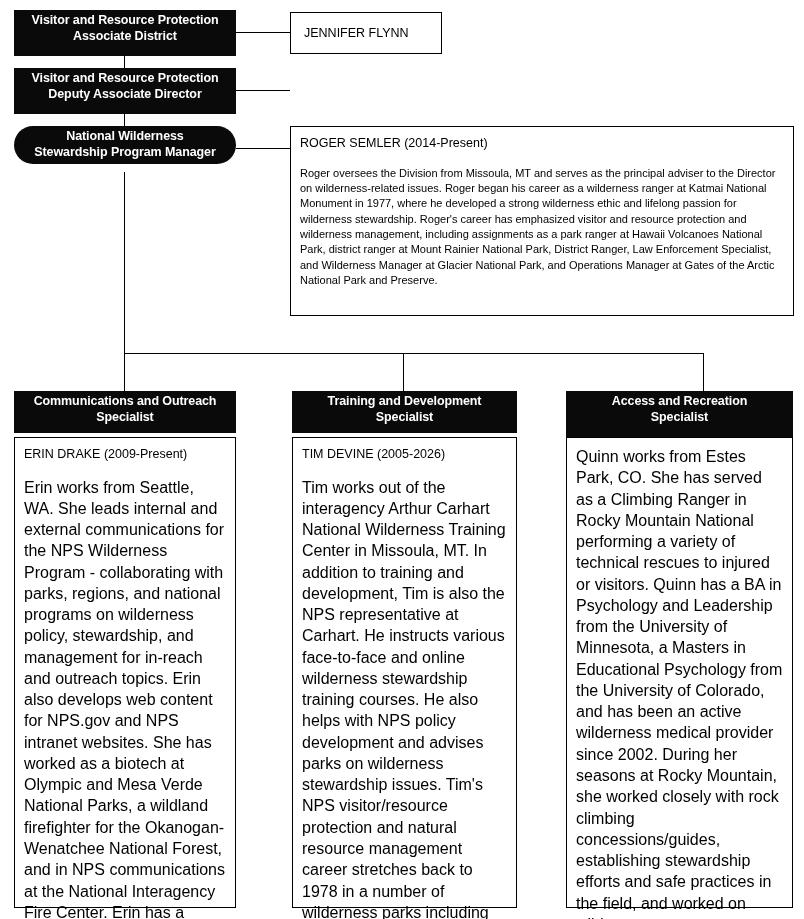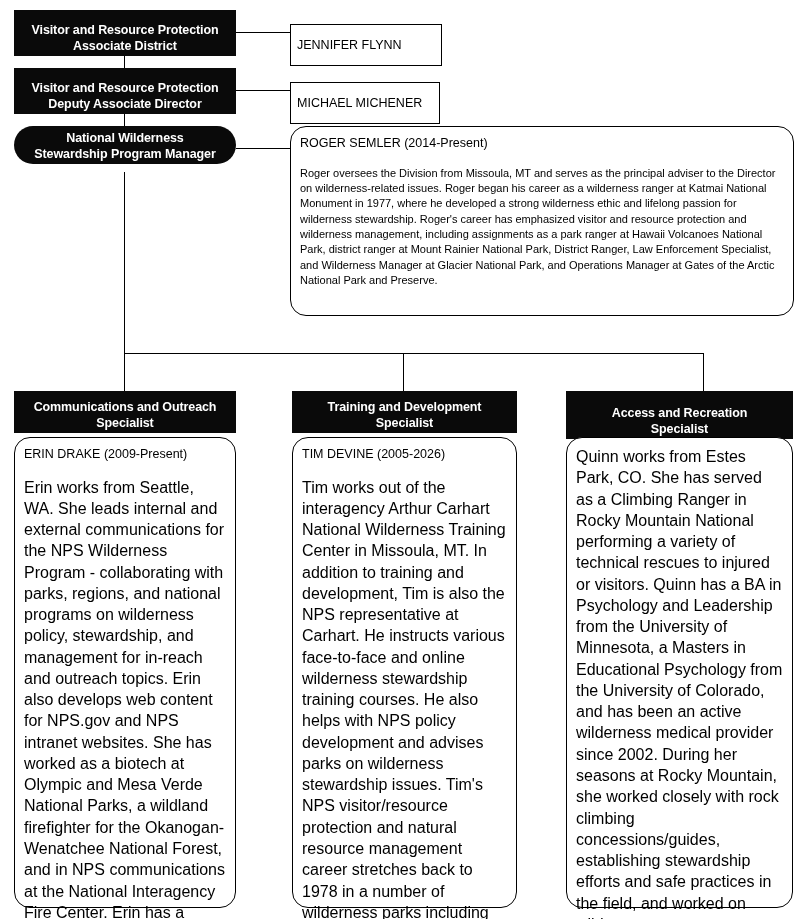--- a/index.html
+++ b/index.html
@@ -22,43 +22,41 @@
   
   .node-black {
     position: absolute;
     background: #0a0a0a;
     color: #ffffff;
     font-weight: bold;
     font-size: 12.5px;
     line-height: 1.28;
     text-align: center;
     display: flex;
-    align-items: flex-end;
+    align-items: flex-start;
     justify-content: center;
     padding: 2px 6px;
     box-sizing: border-box;
     letter-spacing: -0.1px;
   }
   .node-outline {
     position: absolute;
     background: #ffffff;
     border: 1.4px solid #000000;
     box-sizing: border-box;
     font-size: 12.5px;
     line-height: 1.32;
   }
   .name-box {
     display: flex;
     align-items: center;
-    padding-left: 6px;
-    margin-top: 12px;
+    padding-left: 13px;
   }
   .bio-box {
     padding: 8px 9px 8px 9px;
-    border-radius: 16px;
   }
   .bio-title {
     font-size: 12.5px;
     margin: 0 0 14px 0;
     white-space: nowrap;
   }
   .bio-body {
     font-size: 16px;
     line-height: 1.33;
     margin: 0;
@@ -102,23 +100,20 @@
 
   <div class="node-black" style="left:14px; top:68px; width:222px; height:46px;">
     <span>
       <span>Visitor and Resource Protection</span><br>
       <span>Deputy Associate Director</span>
     </span>
   </div>
 
   <div class="line-h" style="left:236px; top:90px; width:54px;"></div>
 
-  <div class="node-outline name-box" style="left:290px; top:70px; width:150px; height:42px;">
-    <span>MICHAEL MICHENER</span>
-  </div>
 
   <div class="line-v" style="left:124px; top:114px; height:12px;"></div>
 
   <div class="node-black" style="left:14px; top:126px; width:222px; height:38px;border-radius:21px;">
     <span>
       <span>National Wilderness</span><br>
       <span>Stewardship Program Manager</span>
     </span>
   </div>
 

